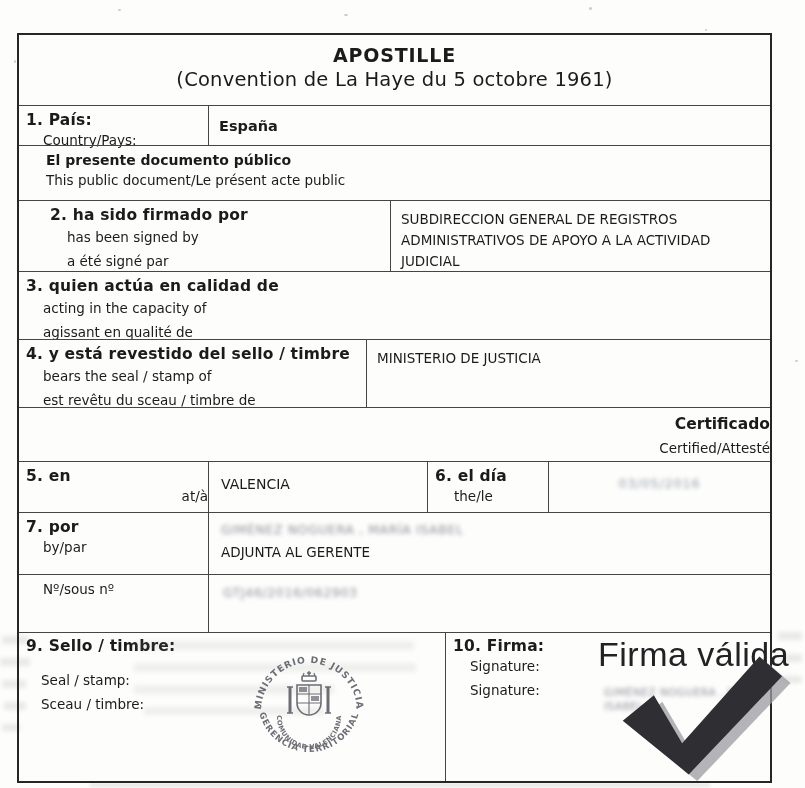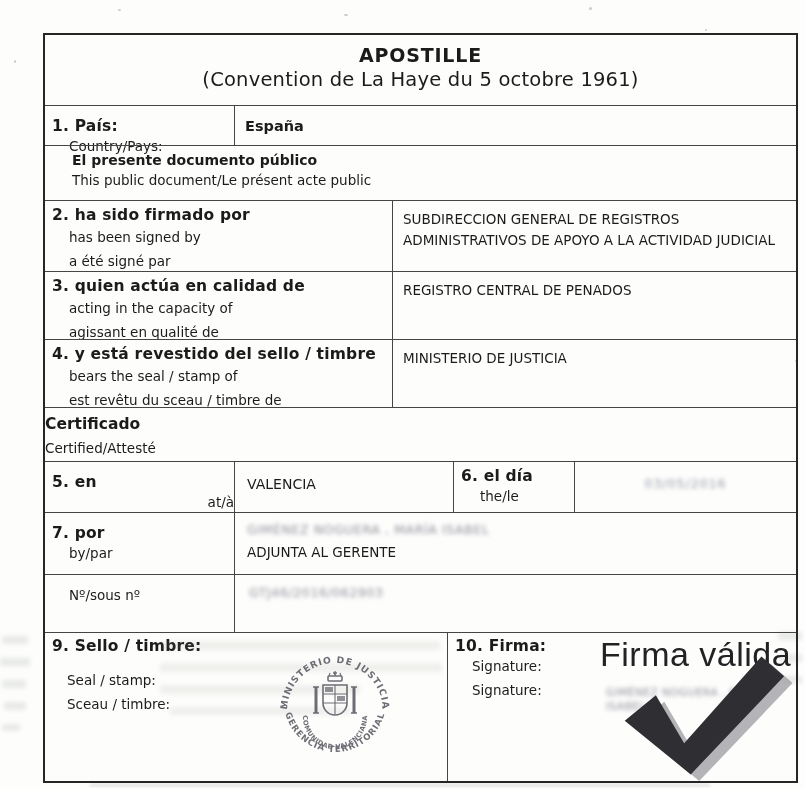--- a/index.html
+++ b/index.html
@@ -1,42 +1,42 @@
 <!DOCTYPE html>
 <html><head>
 <meta charset="utf-8">
 <style>
   html,body{margin:0;padding:0;background:#ffffff;}
   .page{
     position:relative;width:805px;height:788px;background:#fdfdfc;
     font-family:"DejaVu Sans",sans-serif;color:#1b1b1b;overflow:hidden;
   }
   .tbl{
-    position:absolute;left:43px;top:33px;width:755px;height:750px;
+    position:absolute;left:17px;top:33px;width:755px;height:750px;
     border:2px solid #262626;box-sizing:border-box;display:flex;flex-direction:column;
     background:transparent;
   }
   .row{box-sizing:border-box;display:flex;border-top:1.5px solid #454545;position:relative;}
   .row:first-child{border-top:none;}
   .cell{box-sizing:border-box;position:relative;}
   .cell + .cell{border-left:1.5px solid #454545;}
 
   .r-title{height:70px;display:block;text-align:center;}
   .r1{height:40px;}
   .rintro{height:55px;display:block;}
-  .r2{height:71px;}
+  .r2{height:71px;padding-left:24px;}
   .r3{height:68px;}
   .r4{height:68px;}
-  .rcert{height:54px;display:block;text-align:left;}
+  .rcert{height:54px;display:block;text-align:right;}
   .r56{height:51px;}
   .r7{height:62px;}
   .r8{height:58px;}
-  .r910{flex:1;}
-
-  .w189{width:189px;margin-top:6px;}
+  .r910{flex:1;gap:24px;}
+
+  .w189{width:189px;}
   .w347{width:347px;}
   .w219{width:219px;}
   .w121{width:121px;}
   .w402{width:402px;}
   .grow{flex:1;}
 
   .doc-title{font-weight:bold;font-size:19px;letter-spacing:.8px;padding-top:9px;}
   .doc-subtitle{font-size:19.5px;margin-top:2px;letter-spacing:.2px;}
 
   .lbl{font-weight:bold;font-size:15.5px;padding:5px 0 0 7px;letter-spacing:.2px;white-space:nowrap;}
@@ -129,23 +129,20 @@
       <div class="cell grow">
         <div class="val-caps">SUBDIRECCION GENERAL DE REGISTROS ADMINISTRATIVOS DE APOYO A LA ACTIVIDAD JUDICIAL</div>
       </div>
     </div>
 
     <div class="row r3">
       <div class="cell w347">
         <div class="lbl">3. quien actúa en calidad de</div>
         <div class="sub">acting in the capacity of</div>
         <div class="sub2">agissant en qualité de</div>
-      </div>
-      <div class="cell grow">
-        <div class="val-caps">REGISTRO CENTRAL DE PENADOS</div>
       </div>
     </div>
 
     <div class="row r4">
       <div class="cell w347">
         <div class="lbl">4. y está revestido del sello / timbre</div>
         <div class="sub">bears the seal / stamp of</div>
         <div class="sub2">est revêtu du sceau / timbre de</div>
       </div>
       <div class="cell grow">

